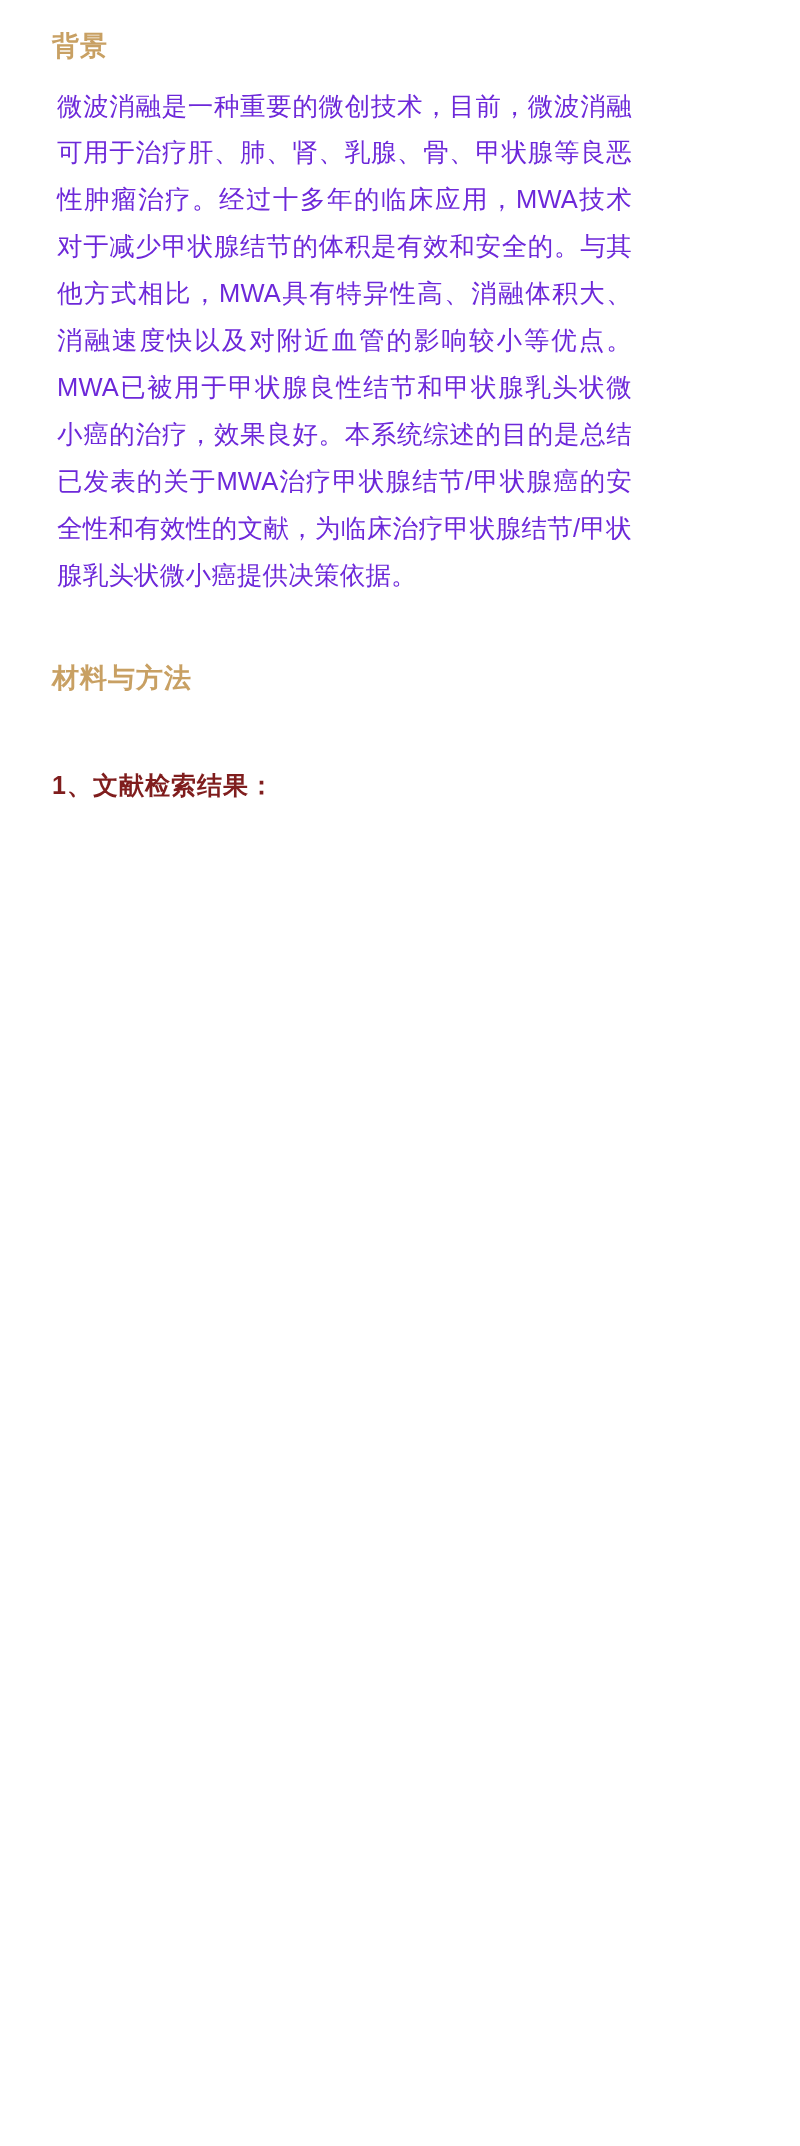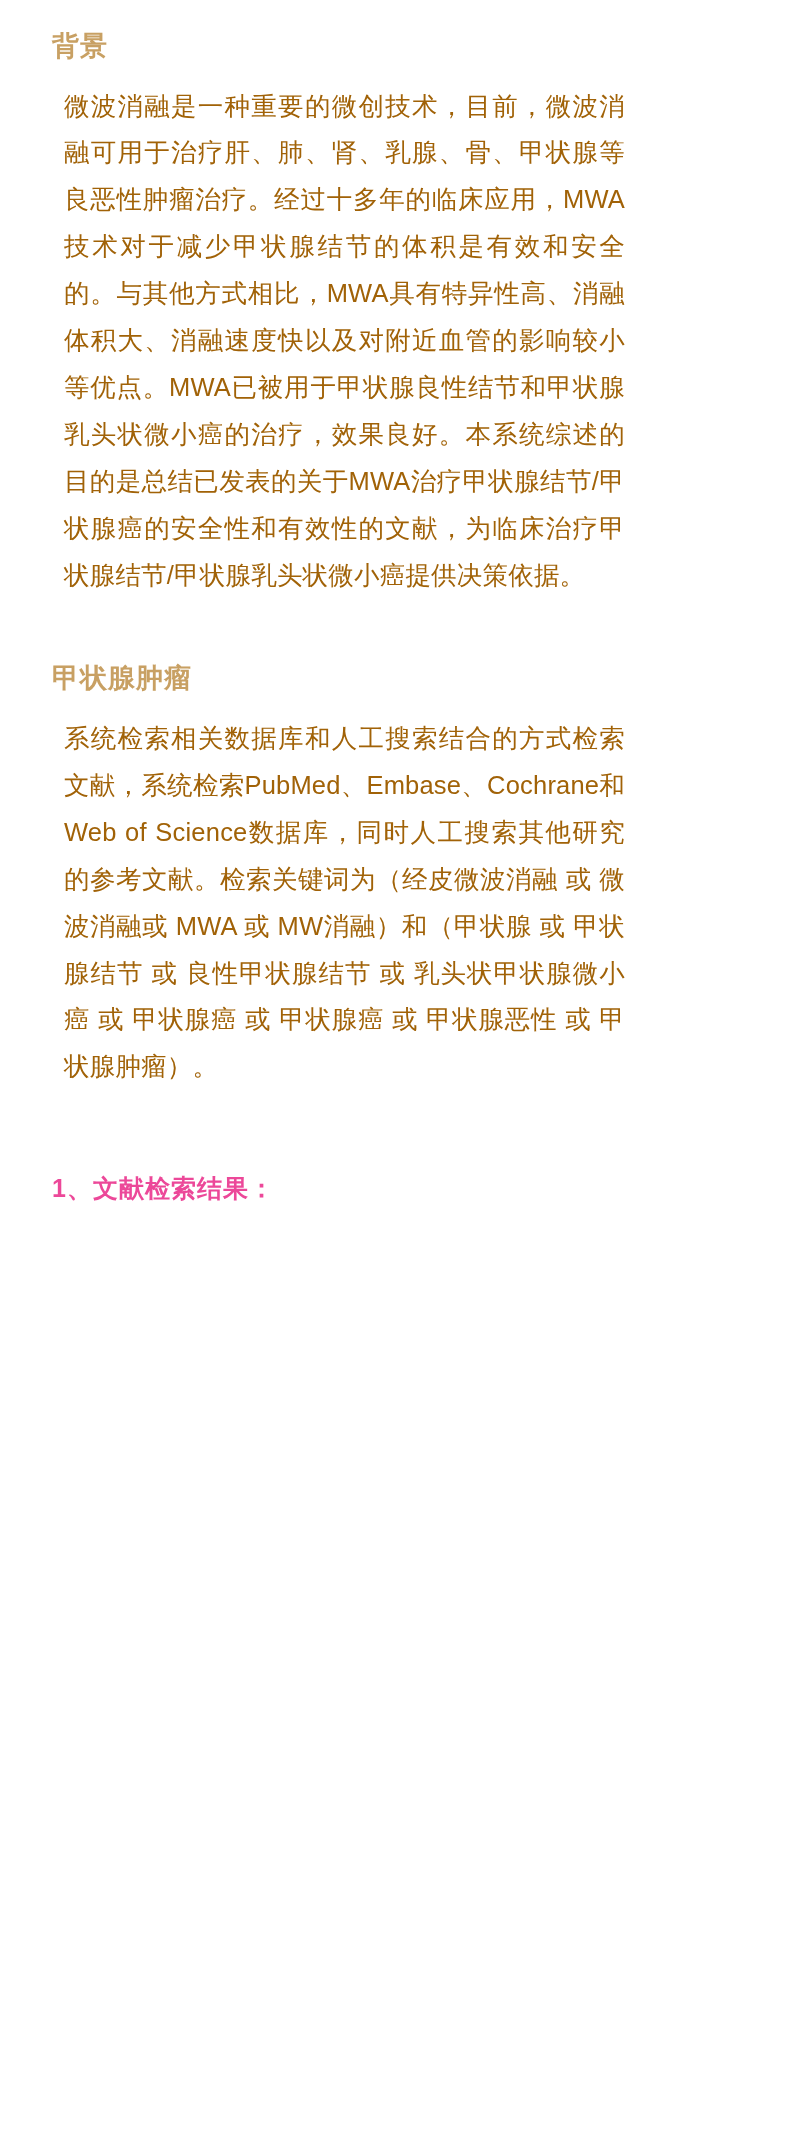--- a/index.html
+++ b/index.html
@@ -24,51 +24,50 @@
   }
   .heading {
     font-size: 27px;
     font-weight: bold;
     color: #c8a063;
     letter-spacing: 1px;
     line-height: 1.5;
     margin: 0 0 16px 0;
   }
   .heading.sub {
-    color: #ec4899;
+    color: #7f1d1d;
     font-size: 25px;
-    margin-top: 20px;
+    margin-top: 6px;
     margin-bottom: 10px;
   }
   .para {
     font-size: 25.5px;
     line-height: 1.84;
-    color: #a16207;
+    color: #6d28d9;
     text-align: justify;
     text-justify: inter-ideograph;
-    margin: 12px;
+    margin: 5px;
     letter-spacing: 0.2px;
   }
   .gap-lg { height: 46px; }
 </style>
 </head>
 <body>
 
 <div class="page">
 
   <div class="section">
     <h2 class="heading">背景</h2>
     <p class="para">微波消融是一种重要的微创技术，目前，微波消融可用于治疗肝、肺、肾、乳腺、骨、甲状腺等良恶性肿瘤治疗。经过十多年的临床应用，MWA技术对于减少甲状腺结节的体积是有效和安全的。与其他方式相比，MWA具有特异性高、消融体积大、消融速度快以及对附近血管的影响较小等优点。MWA已被用于甲状腺良性结节和甲状腺乳头状微小癌的治疗，效果良好。本系统综述的目的是总结已发表的关于MWA治疗甲状腺结节/甲状腺癌的安全性和有效性的文献，为临床治疗甲状腺结节/甲状腺乳头状微小癌提供决策依据。</p>
   </div>
 
   <div class="gap-lg"></div>
 
   <div class="section">
-    <h2 class="heading">甲状腺肿瘤</h2>
-    <p class="para">系统检索相关数据库和人工搜索结合的方式检索文献，系统检索PubMed、Embase、Cochrane和Web of Science数据库，同时人工搜索其他研究的参考文献。检索关键词为（经皮微波消融 或 微波消融或 MWA 或 MW消融）和（甲状腺 或 甲状腺结节 或 良性甲状腺结节 或 乳头状甲状腺微小癌 或 甲状腺癌 或 甲状腺癌 或 甲状腺恶性 或 甲状腺肿瘤）。</p>
+    <h2 class="heading">材料与方法</h2>
   </div>
 
   <div class="gap-lg"></div>
 
   <div class="section">
     <h3 class="heading sub">1、文献检索结果：</h3>
   </div>
 
 </div>
 

